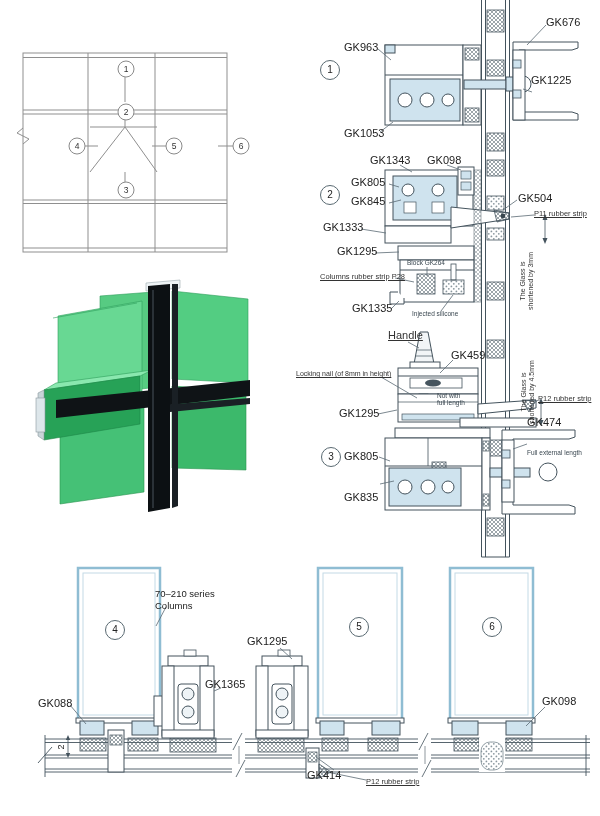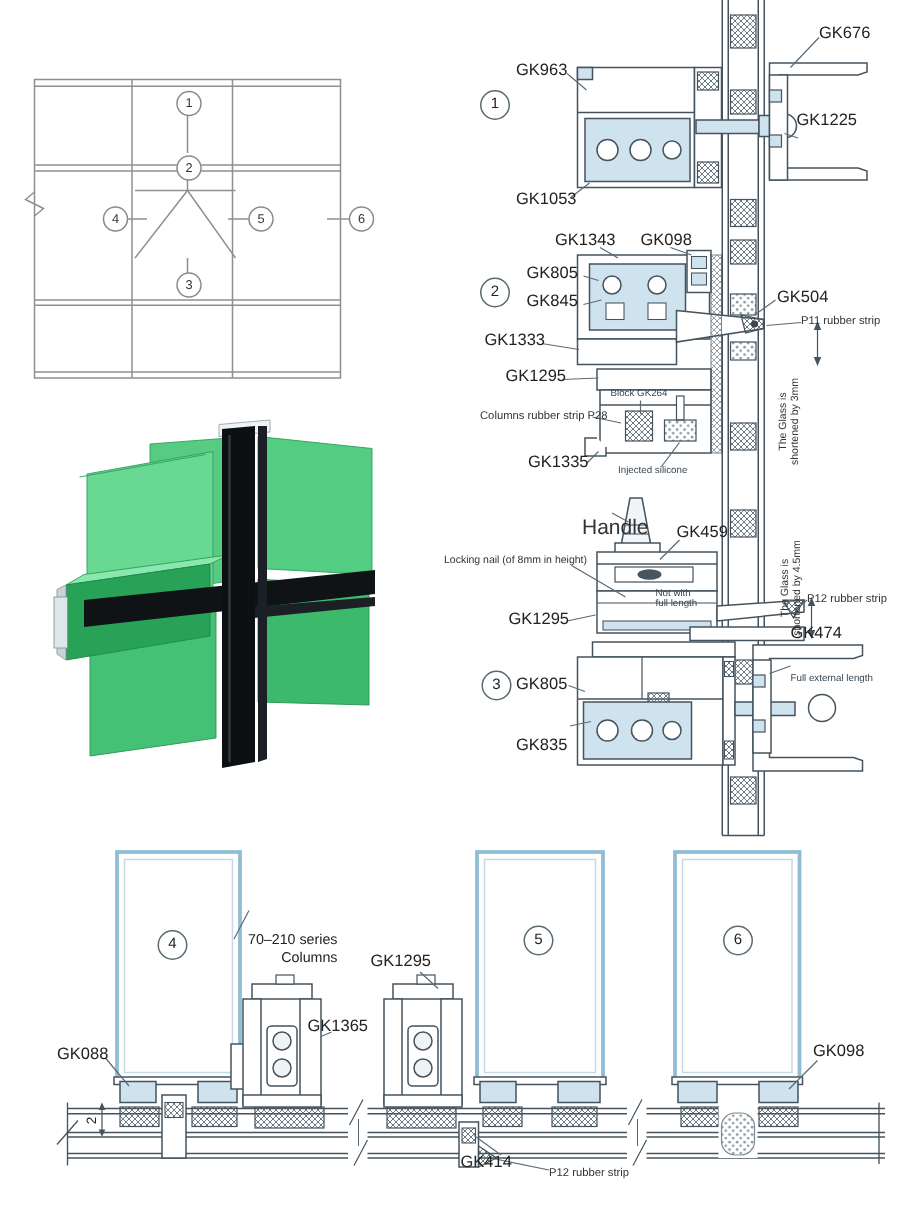--- a/index.html
+++ b/index.html
@@ -1,31 +1,31 @@
 <!DOCTYPE html>
 <html><head>
 <meta charset="utf-8">
 <style>
   html,body{margin:0;padding:0;background:#fff;}
   #canvas{position:relative;width:600px;height:816px;background:#fff;overflow:hidden;
           font-family:"Liberation Sans",sans-serif;color:#1f2933;}
   #art{position:absolute;left:0;top:0;}
   .lbl{position:absolute;font-size:11px;white-space:nowrap;color:#222;}
-  .lbl-sm{position:absolute;font-size:7.5px;white-space:nowrap;color:#333;}
+  .lbl-sm{position:absolute;font-size:7.5px;white-space:nowrap;color:#333;text-decoration:underline;}
   .lbl-xs{position:absolute;font-size:6.5px;white-space:nowrap;color:#3a4750;line-height:7px;}
   .marker{position:absolute;width:18px;height:18px;border:1px solid #5a6a72;border-radius:50%;
           background:#fff;font-size:10px;line-height:18px;text-align:center;
           transform:translate(-50%,-50%);color:#222;}
   .marker-sm{position:absolute;width:15px;height:15px;border:1px solid #8a8a8a;border-radius:50%;
           background:#fff;font-size:8.5px;line-height:15px;text-align:center;
           transform:translate(-50%,-50%);color:#333;}
   .vtext{position:absolute;font-size:7px;line-height:8px;color:#333;white-space:nowrap;
           transform:translate(-50%,-50%) rotate(-90deg);text-align:center;}
   .rotdim{position:absolute;font-size:9px;color:#222;transform:translate(-50%,-50%) rotate(-90deg);}
-  .series{position:absolute;font-size:9.5px;color:#222;text-align:right;line-height:12px;width:70px;margin-top:33px;}
+  .series{position:absolute;font-size:9.5px;color:#222;text-align:left;line-height:12px;width:70px;}
 </style>
 </head>
 <body>
 
 <div id="canvas">
 
 <svg id="art" width="600" height="816" viewBox="0 0 600 816">
   <defs>
     <pattern id="hx" width="4" height="4" patternUnits="userSpaceOnUse">
       <path d="M0,0 L4,4 M0,4 L4,0" stroke="#5a6a72" stroke-width="0.6"></path>
@@ -337,21 +337,21 @@
 <div class="lbl" style="left:337px;top:245px">GK1295</div>
 <div class="lbl-sm" style="left:320px;top:272px">Columns rubber strip P28</div>
 <div class="lbl-xs" style="left:407px;top:259px">Block GK264</div>
 <div class="lbl" style="left:352px;top:302px">GK1335</div>
 <div class="lbl-xs" style="left:412px;top:310px">Injected silicone</div>
 <div class="vtext" style="left:527px;top:281px">
   <span>The Glass is</span><br>
   <span>shortened by 3mm</span>
 </div>
 
-<div class="lbl-sm" style="left:388px;top:343px;font-size:14px">Handle</div>
+<div class="lbl-sm" style="left:388px;top:329px;font-size:11px">Handle</div>
 <div class="lbl" style="left:451px;top:349px">GK459</div>
 <div class="lbl-sm" style="left:296px;top:370px;font-size:7px">Locking nail (of 8mm in height)</div>
 <div class="lbl-xs" style="left:437px;top:392px">
   <span>Not with</span><br>
   <span>full length</span>
 </div>
 <div class="lbl" style="left:339px;top:407px">GK1295</div>
 <div class="vtext" style="left:528px;top:392px">
   <span>The Glass is</span><br>
   <span>shortened by 4.5mm</span>

